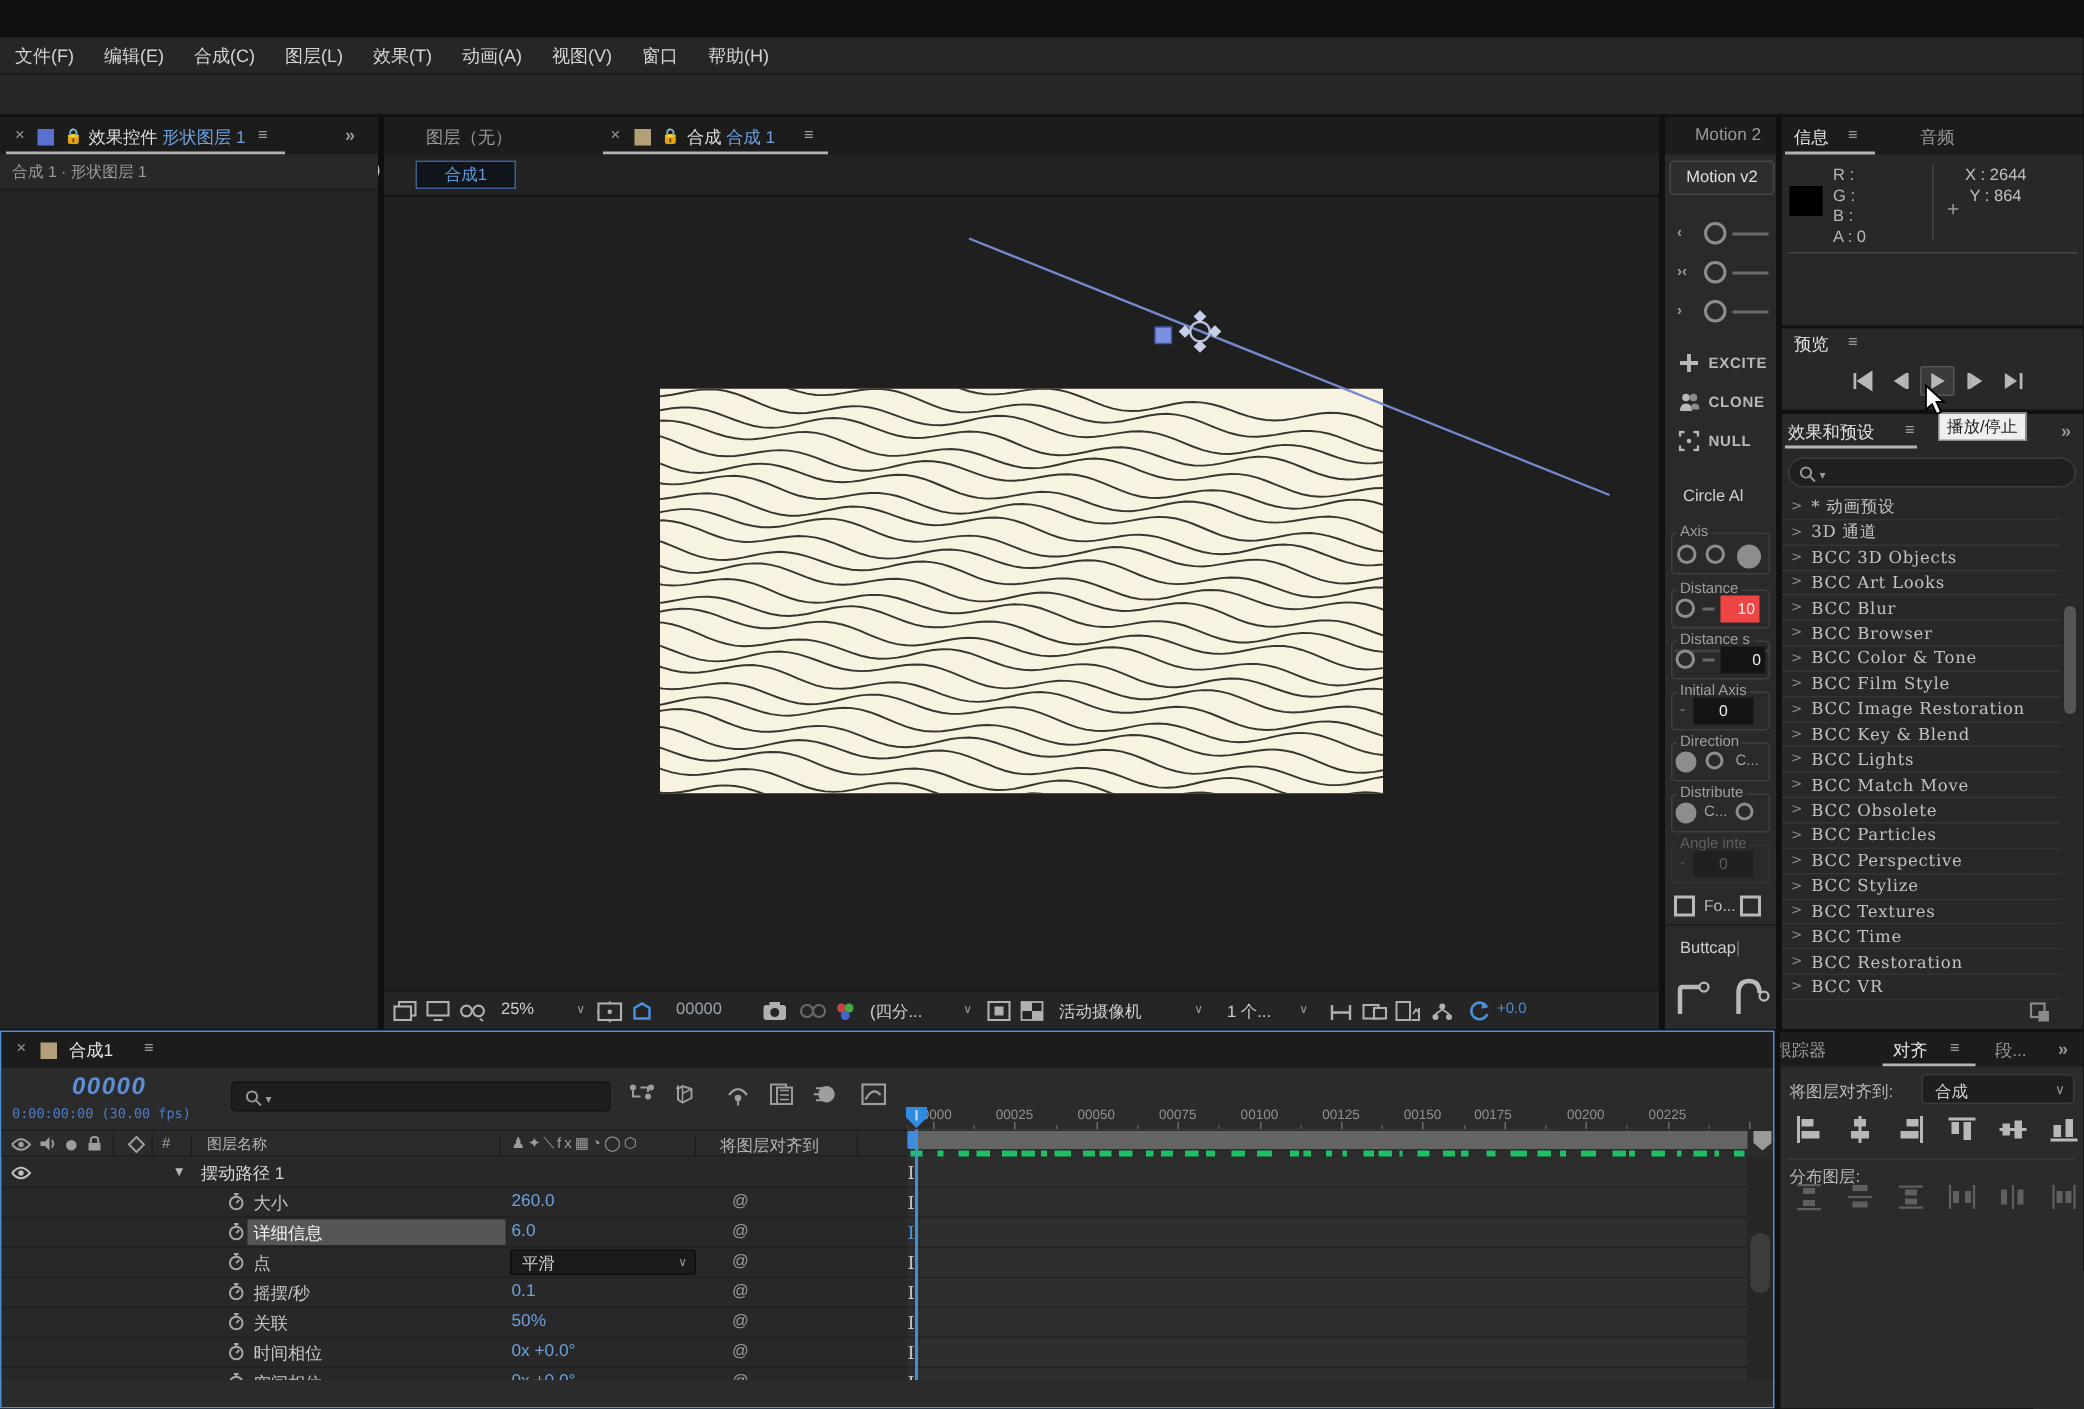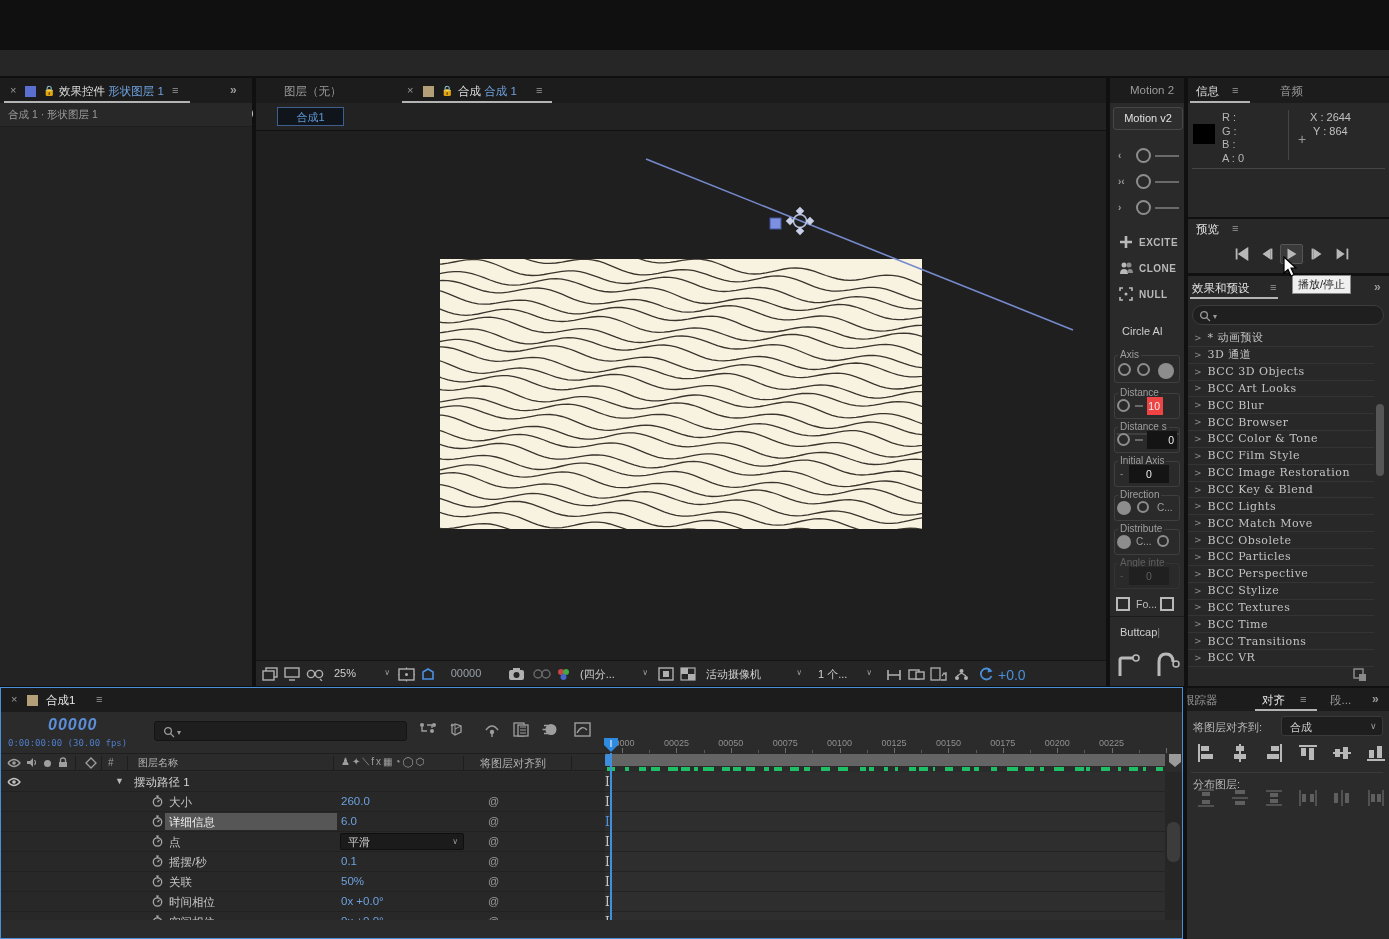--- a/index.html
+++ b/index.html
@@ -36,20 +36,31 @@
 .tooltip { background:#efefef; border:1px solid #8a8a8a; color:#1c1c1c; font-size:11px; padding:1px 5px; }
 .transport { display:flex; gap:2px; }
 .tr-btn { width:23px; height:20px; display:flex; align-items:center; justify-content:center; }
 </style>
 </head>
 <body>
 
 <div id="root">
 
 
+  <div class="abs menubar" id="menubar">
+      <span class="menu-item">文件(F)</span>
+      <span class="menu-item">编辑(E)</span>
+      <span class="menu-item">合成(C)</span>
+      <span class="menu-item">图层(L)</span>
+      <span class="menu-item">效果(T)</span>
+      <span class="menu-item">动画(A)</span>
+      <span class="menu-item">视图(V)</span>
+      <span class="menu-item">窗口</span>
+      <span class="menu-item">帮助(H)</span>
+    </div>
 
   <div class="abs toolbar" id="toolbar">
       <div style="position: absolute; left: 2px; top: 55px; width: 5px; height: 16px; background: repeating-linear-gradient(45deg, rgb(85, 85, 85) 0px, rgb(85, 85, 85) 1px, transparent 1px, transparent 3px);"></div>
       <div style="position: absolute; left: 14px; top: 54px; width: 20px; height: 18px;">
         <svg width="20" height="18" viewBox="0 0 20 18">
           <path d="M10 2 L18 9 H15.5 V16 H12 V11 H8 V16 H4.5 V9 H2 Z" fill="#c9c9c9"></path>
         </svg>
       </div>
       <div style="position: absolute; left: 40px; top: 55px; width: 1px; height: 16px; background: rgb(60, 60, 60);"></div>
       <div style="position: absolute; left: 44px; top: 51px; width: 30px; height: 24px; background: rgb(16, 16, 16); border-radius: 2px;">
@@ -391,21 +402,21 @@
             <circle cx="12" cy="10" r="2" fill="#b0b0b0"></circle>
             <path d="M7.5 5 L3 8 M7.5 5 L12 8" stroke="#b0b0b0" stroke-width="1.2"></path>
           </svg>
         </div>
         <div style="position: absolute; left: 722px; top: 6px; width: 15px; height: 14px;">
           <svg width="15" height="14" viewBox="0 0 15 14">
             <path d="M13 4 A5.5 5.5 0 1 0 13.5 9" stroke="#4a90d8" stroke-width="1.8" fill="none"></path>
             <path d="M10.5 1 L14.5 4.5 L9.5 5.5 Z" fill="#4a90d8"></path>
           </svg>
         </div>
-        <span style="position: absolute; left: 742px; top: 6px; font-size: 14px; color: rgb(74, 144, 216);">+0.0</span>
+        <span style="position: absolute; left: 742px; top: 6px; font-size: 10px; color: rgb(74, 144, 216);">+0.0</span>
       </div>
   </div>
 
   <div class="abs" id="motion-panel">
     <div class="tabstrip" style="overflow:hidden;">
       <span class="abs dim" style="left:20px;top:6px;font-size:11.5px;white-space:nowrap;">Motion 2</span>
     </div>
     <div class="abs" style="left:3px;top:29px;width:70px;height:23px;background:#2e2e2e;border:1px solid #474747;border-radius:3px;color:#e0e0e0;font-size:11px;text-align:center;line-height:21px;overflow:hidden;">Motion v2</div>
     <div id="motion-knobs"></div>
     <div id="motion-buttons"></div>
@@ -554,21 +565,21 @@
         <div class="efx-row">
           <span class="chev">&gt;</span>
           <span style="letter-spacing:0.5px;">BCC Textures</span>
         </div>
         <div class="efx-row">
           <span class="chev">&gt;</span>
           <span style="letter-spacing:0.5px;">BCC Time</span>
         </div>
         <div class="efx-row">
           <span class="chev">&gt;</span>
-          <span style="letter-spacing:0.5px;">BCC Transitions</span>
+          <span style="letter-spacing:0.5px;">BCC Restoration</span>
         </div>
         <div class="efx-row">
           <span class="chev">&gt;</span>
           <span style="letter-spacing:0.5px;">BCC VR</span>
         </div>
       </div>
     <div class="abs" style="left:188px;top:58px;width:8px;height:330px;">
       <div class="abs" style="left:0;top:70px;width:8px;height:72px;background:#565656;border-radius:4px;"></div>
     </div>
     <svg class="abs" width="14" height="14" style="left:165px;top:392px;" viewBox="0 0 14 14">
@@ -661,21 +672,21 @@
         <div style="position:absolute;left:207.39999999999998px;top:14px;width:1px;height:3px;background:#5a5a5a;"></div>
         <span style="position:absolute;left:214.6px;top:2px;width:40px;text-align:center;font-size:9px;color:#909090;">00100</span>
         <div style="position:absolute;left:234.6px;top:12px;width:1px;height:5px;background:#6e6e6e;"></div>
         <div style="position:absolute;left:261.8px;top:14px;width:1px;height:3px;background:#5a5a5a;"></div>
         <span style="position:absolute;left:269px;top:2px;width:40px;text-align:center;font-size:9px;color:#909090;">00125</span>
         <div style="position:absolute;left:289px;top:12px;width:1px;height:5px;background:#6e6e6e;"></div>
         <div style="position:absolute;left:316.2px;top:14px;width:1px;height:3px;background:#5a5a5a;"></div>
         <span style="position:absolute;left:323.4px;top:2px;width:40px;text-align:center;font-size:9px;color:#909090;">00150</span>
         <div style="position:absolute;left:343.4px;top:12px;width:1px;height:5px;background:#6e6e6e;"></div>
         <div style="position:absolute;left:370.59999999999997px;top:14px;width:1px;height:3px;background:#5a5a5a;"></div>
-        <span style="position:absolute;left:377.8px;top:2px;width:40px;text-align:center;font-size:9px;color:#909090;">00175</span>
+        <span style="position:absolute;left:377.8px;top:2px;width:40px;font-size:9px;color:#909090;">00175</span>
         <div style="position:absolute;left:397.8px;top:12px;width:1px;height:5px;background:#6e6e6e;"></div>
         <div style="position:absolute;left:425px;top:14px;width:1px;height:3px;background:#5a5a5a;"></div>
         <span style="position:absolute;left:432.2px;top:2px;width:40px;text-align:center;font-size:9px;color:#909090;">00200</span>
         <div style="position:absolute;left:452.2px;top:12px;width:1px;height:5px;background:#6e6e6e;"></div>
         <div style="position:absolute;left:479.4px;top:14px;width:1px;height:3px;background:#5a5a5a;"></div>
         <span style="position:absolute;left:486.59999999999997px;top:2px;width:40px;text-align:center;font-size:9px;color:#909090;">00225</span>
         <div style="position:absolute;left:506.59999999999997px;top:12px;width:1px;height:5px;background:#6e6e6e;"></div>
         <div style="position:absolute;left:533.8px;top:14px;width:1px;height:3px;background:#5a5a5a;"></div>
         <span style="position:absolute;left:541px;top:2px;width:40px;text-align:center;font-size:9px;color:#909090;margin-top:36px;">0025</span>
         <div style="position:absolute;left:561px;top:12px;width:1px;height:5px;background:#6e6e6e;"></div>
@@ -1035,21 +1046,21 @@
     <div style="position: absolute; left: 1114px; top: 355px; width: 66px; height: 28px; border: 1px solid rgb(63, 63, 63); border-radius: 3px; opacity: 1;">
       <span style="position:absolute;top:-7px;left:3px;background:#2a2a2a;padding:0 2px;font-size:10px;color:#9f9f9f;white-space:nowrap;max-width:60px;overflow:hidden;display:inline-block;">Axis</span>
       <div style="position:absolute;left:3px;top:7px;width:13px;height:13px;border:2px solid #8d8d8d;border-radius:50%;"></div>
      <div style="position:absolute;left:22px;top:7px;width:13px;height:13px;border:2px solid #8d8d8d;border-radius:50%;"></div>
      <div style="position:absolute;left:43px;top:7px;width:16px;height:16px;background:#8d8d8d;border-radius:50%;"></div>
     </div>
     <div style="position: absolute; left: 1114px; top: 393px; width: 66px; height: 26px; border: 1px solid rgb(63, 63, 63); border-radius: 3px; opacity: 1;">
       <span style="position:absolute;top:-7px;left:3px;background:#2a2a2a;padding:0 2px;font-size:10px;color:#9f9f9f;white-space:nowrap;max-width:60px;overflow:hidden;display:inline-block;">Distance</span>
       <div style="position:absolute;left:2px;top:5px;width:13px;height:13px;border:2px solid #8d8d8d;border-radius:50%;"></div>
      <div style="position:absolute;left:20px;top:11px;width:8px;height:2px;background:#6a6a6a;"></div>
-     <div style="position:absolute;left:32px;top:3px;width:16px;height:18px;background:#ef4444;color:#ececec;font-size:10.5px;text-align:right;padding-right:3px;line-height:18px;">10</div>
+     <div style="position:absolute;left:32px;top:3px;width:26px;height:18px;background:#ef4444;color:#ececec;font-size:10.5px;text-align:right;padding-right:3px;line-height:18px;">10</div>
     </div>
     <div style="position: absolute; left: 1114px; top: 427px; width: 66px; height: 26px; border: 1px solid rgb(63, 63, 63); border-radius: 3px; opacity: 1;">
       <span style="position:absolute;top:-7px;left:3px;background:#2a2a2a;padding:0 2px;font-size:10px;color:#9f9f9f;white-space:nowrap;max-width:60px;overflow:hidden;display:inline-block;">Distance s</span>
       <div style="position:absolute;left:2px;top:5px;width:13px;height:13px;border:2px solid #8d8d8d;border-radius:50%;"></div>
      <div style="position:absolute;left:20px;top:11px;width:8px;height:2px;background:#6a6a6a;"></div>
      <div style="position:absolute;left:32px;top:3px;width:30px;height:18px;background:#141414;color:#ececec;font-size:10.5px;text-align:right;padding-right:3px;line-height:18px;">0</div>
     </div>
     <div style="position: absolute; left: 1114px; top: 461px; width: 66px; height: 26px; border: 1px solid rgb(63, 63, 63); border-radius: 3px; opacity: 1;">
       <span style="position:absolute;top:-7px;left:3px;background:#2a2a2a;padding:0 2px;font-size:10px;color:#9f9f9f;white-space:nowrap;max-width:60px;overflow:hidden;display:inline-block;">Initial Axis</span>
       <span style="position:absolute;left:5px;top:6px;color:#8a8a8a;font-size:10px;">-</span>

